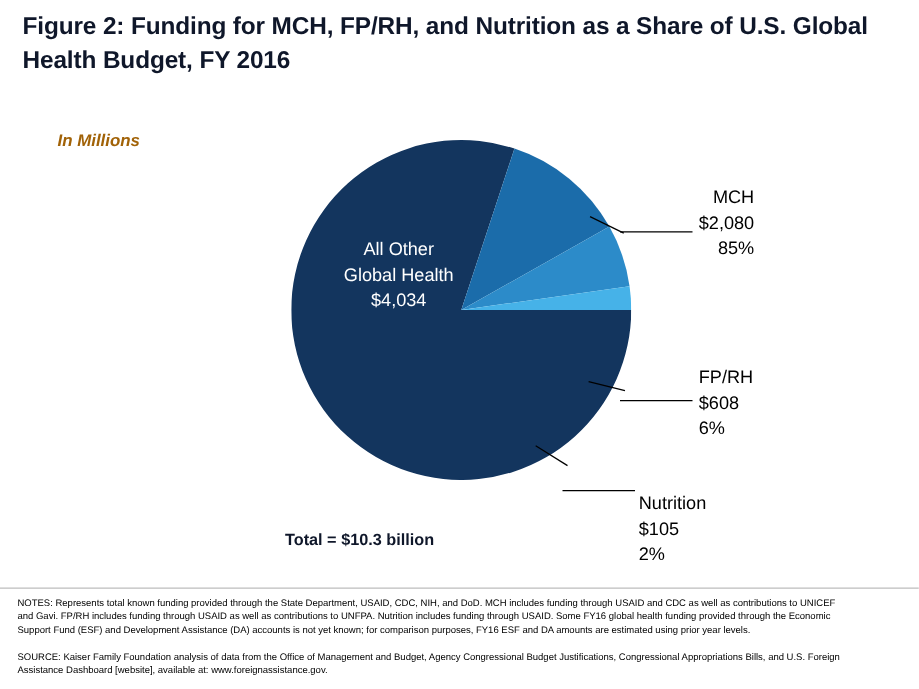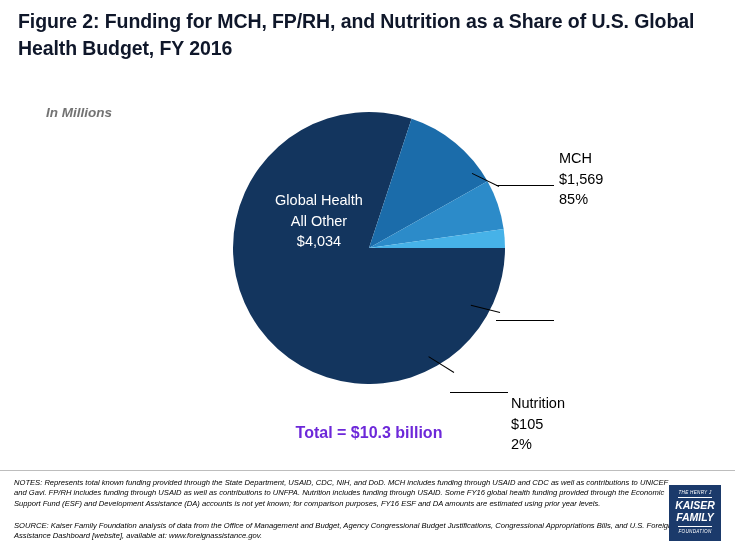--- a/index.html
+++ b/index.html
@@ -26,21 +26,21 @@
     letter-spacing: -0.1px;
   }
 
   #subtitle {
     position: absolute;
     left: 46px;
     top: 105px;
     font-size: 13.5px;
     font-weight: bold;
     font-style: italic;
-    color: #737373;
+    color: #a16207;
   }
 
   #chart-area {
     position: absolute;
     left: 0;
     top: 0;
     width: 735px;
     height: 470px;
   }
 
@@ -50,36 +50,35 @@
     top: 112px;
     width: 272px;
     height: 272px;
   }
 
   #total-label {
     position: absolute;
     left: 228px;
     top: 424px;
     width: 282px;
-    text-align: center;
-    font-size: 16px;
+    font-size: 13px;
     font-weight: bold;
-    color: #6d28d9;
+    color: #0f172a;
   }
 
   .slice-label {
     position: absolute;
     font-size: 14.5px;
     line-height: 1.42;
     color: #000000;
     white-space: nowrap;
   }
   .slice-label .v { display: block; }
 
-  #label-mch { left: 559px; top: 148px; }
+  #label-mch { left: 559px; top: 148px; text-align: right; }
   #label-fprh { left: 559px; top: 292px; }
   #label-nutrition { left: 511px; top: 393px; }
 
   #label-allother {
     position: absolute;
     left: 245px;
     top: 190px;
     width: 148px;
     text-align: center;
     font-size: 14.5px;
@@ -91,21 +90,20 @@
   .leader { position: absolute; background: #000000; }
 
   #footer {
     position: absolute;
     left: 0;
     top: 470px;
     width: 735px;
     height: 81px;
     border-top: 1px solid #bdbdbd;
     background: #ffffff;
-    font-style: italic;
   }
 
   #notes {
     position: absolute;
     left: 14px;
     top: 7px;
     width: 660px;
     font-size: 7.6px;
     line-height: 1.36;
     color: #000000;
@@ -151,53 +149,51 @@
 
       <path d="M 136 136 L 178.58 6.84 A 136 136 0 0 1 254.51 69.27 Z" fill="#1b6caa"></path>
 
       <path d="M 136 136 L 254.51 69.27 A 136 136 0 0 1 270.66 116.98 Z" fill="#2c8bc9"></path>
 
       <path d="M 136 136 L 270.66 116.98 A 136 136 0 0 1 272.00 136.00 Z" fill="#46b2e8"></path>
     </svg>
   </div>
 
   <div id="label-allother">
+    <span class="v">All Other</span>
     <span class="v">Global Health</span>
-    <span class="v">All Other</span>
     <span class="v">$4,034</span>
   </div>
 
   <div class="leader" style="left:496px; top:185px; width:58px; height:1px;"></div>
   <div class="leader" style="left:469px; top:186px; width:30px; height:1px; transform: rotate(26deg); transform-origin: right center;"></div>
 
   <div class="leader" style="left:496px; top:320px; width:58px; height:1px;"></div>
   <div class="leader" style="left:470px; top:312px; width:30px; height:1px; transform: rotate(14deg); transform-origin: right center;"></div>
 
   <div class="leader" style="left:450px; top:392px; width:58px; height:1px;"></div>
   <div class="leader" style="left:424px; top:372px; width:30px; height:1px; transform: rotate(32deg); transform-origin: right center;"></div>
 
   <div class="slice-label" id="label-mch">
     <span class="v">MCH</span>
-    <span class="v">$1,569</span>
+    <span class="v">$2,080</span>
     <span class="v">85%</span>
   </div>
 
+  <div class="slice-label" id="label-fprh">
+    <span class="v">FP/RH</span>
+    <span class="v">$608</span>
+    <span class="v">6%</span>
+  </div>
 
   <div class="slice-label" id="label-nutrition">
     <span class="v">Nutrition</span>
     <span class="v">$105</span>
     <span class="v">2%</span>
   </div>
 
   <div id="total-label">Total = $10.3 billion</div>
 </div>
 
 <div id="footer">
   <div id="notes">NOTES: Represents total known funding provided through the State Department, USAID, CDC, NIH, and DoD. MCH includes funding through USAID and CDC as well as contributions to UNICEF and Gavi. FP/RH includes funding through USAID as well as contributions to UNFPA. Nutrition includes funding through USAID. Some FY16 global health funding provided through the Economic Support Fund (ESF) and Development Assistance (DA) accounts is not yet known; for comparison purposes, FY16 ESF and DA amounts are estimated using prior year levels.</div>
   <div id="source">SOURCE: Kaiser Family Foundation analysis of data from the Office of Management and Budget, Agency Congressional Budget Justifications, Congressional Appropriations Bills, and U.S. Foreign Assistance Dashboard [website], available at: www.foreignassistance.gov.</div>
-  <div id="logo">
-    <div class="l1">THE HENRY J</div>
-    <div class="bar"></div>
-    <div class="l2">KAISER<br>FAMILY</div>
-    <div class="bar"></div>
-    <div class="l3">FOUNDATION</div>
-  </div>
 </div>
 
 </body></html>

